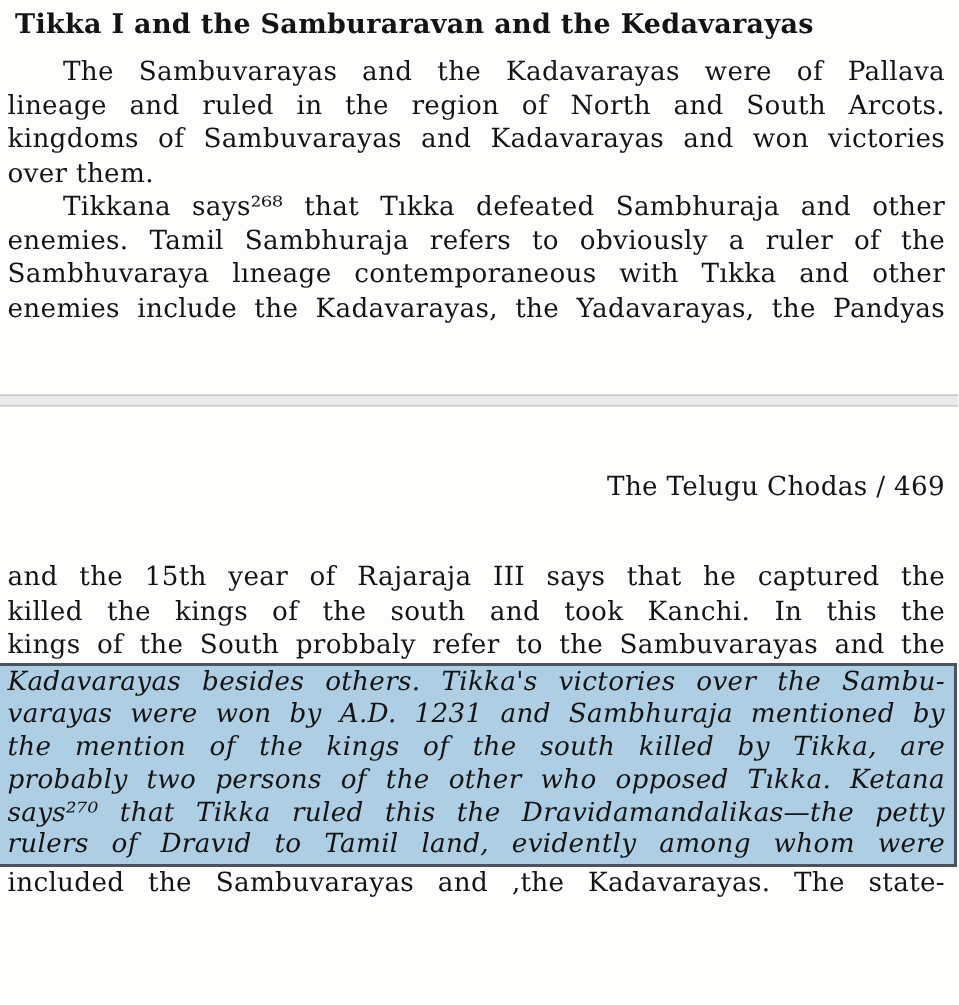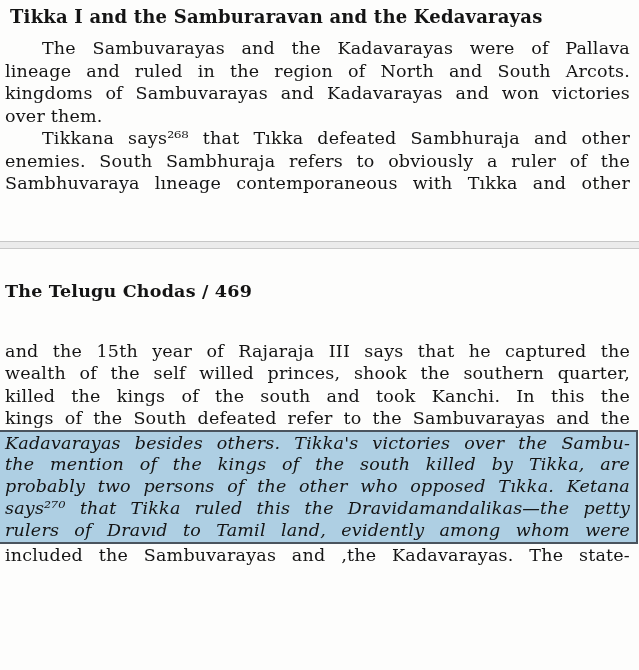--- a/index.html
+++ b/index.html
@@ -40,25 +40,25 @@
   }
   .tline.indent { text-indent: 37px; }
   .divider {
     margin: 46px -9px 0 -5px;
     height: 6px;
     background: #ebebeb;
     border-top: 1px solid #c6c6c6;
     border-bottom: 1px solid #c9c9c9;
   }
   .running-header {
-    margin-top: 31px;
+    margin-top: 43px;
     font-size: 17.5px;
-    font-weight: bold;
+    font-weight: normal;
     line-height: 22px;
-    text-align: left;
+    text-align: right;
   }
   .para.p3 { margin-top: 38px; }
   .highlight-box {
     background: #aecfe3;
     border: 2px solid #4a545e;
     border-left: 2px solid #4a545e;
     margin-left: -13px;
     margin-right: -8px;
     padding: 1px 6px 1px 11px;
   }
@@ -74,37 +74,38 @@
 
     <div class="para p1">
         <div class="tline indent">The Sambuvarayas and the Kadavarayas were of Pallava</div>
         <div class="tline">lineage and ruled in the region of North and South Arcots.</div>
         <div class="tline">kingdoms of Sambuvarayas and Kadavarayas and won victories</div>
         <div class="tline end">over them.</div>
       </div>
 
     <div class="para p2">
         <div class="tline indent">Tikkana says²⁶⁸ that Tıkka defeated Sambhuraja and other</div>
-        <div class="tline">enemies. South Sambhuraja refers to obviously a ruler of the</div>
+        <div class="tline">enemies. Tamil Sambhuraja refers to obviously a ruler of the</div>
         <div class="tline">Sambhuvaraya lıneage contemporaneous with Tıkka and other</div>
+        <div class="tline">enemies include the Kadavarayas, the Yadavarayas, the Pandyas</div>
       </div>
 
     <div class="divider"></div>
 
     <div class="running-header">The Telugu Chodas / 469</div>
 
     <div class="para p3">
         <div class="tline">and the 15th year of Rajaraja III says that he captured the</div>
-        <div class="tline">wealth of the self willed princes, shook the southern quarter,</div>
         <div class="tline">killed the kings of the south and took Kanchi. In this the</div>
-        <div class="tline">kings of the South defeated refer to the Sambuvarayas and the</div>
+        <div class="tline">kings of the South probbaly refer to the Sambuvarayas and the</div>
       </div>
 
     <div class="highlight-box">
         <div class="tline">Kadavarayas besides others. Tikka's victories over the Sambu-</div>
+        <div class="tline">varayas were won by A.D. 1231 and Sambhuraja mentioned by</div>
         <div class="tline">the mention of the kings of the south killed by Tikka, are</div>
         <div class="tline">probably two persons of the other who opposed Tıkka. Ketana</div>
         <div class="tline">says²⁷⁰ that Tikka ruled this the Dravidamandalikas—the petty</div>
         <div class="tline">rulers of Dravıd to Tamil land, evidently among whom were</div>
       </div>
 
     <div class="para">
         <div class="tline">included the Sambuvarayas and ‚the Kadavarayas. The state-</div>
       </div>
 

